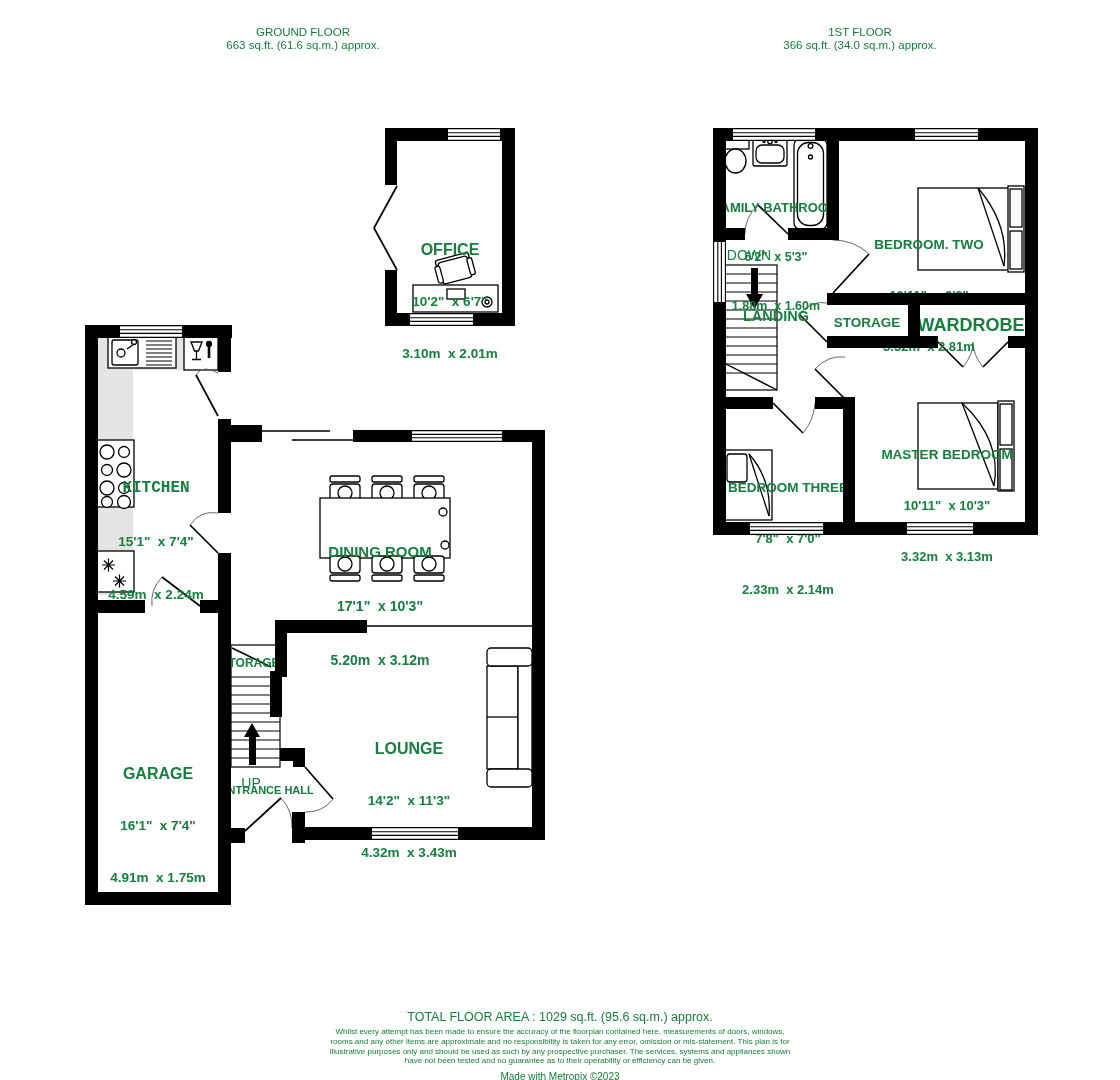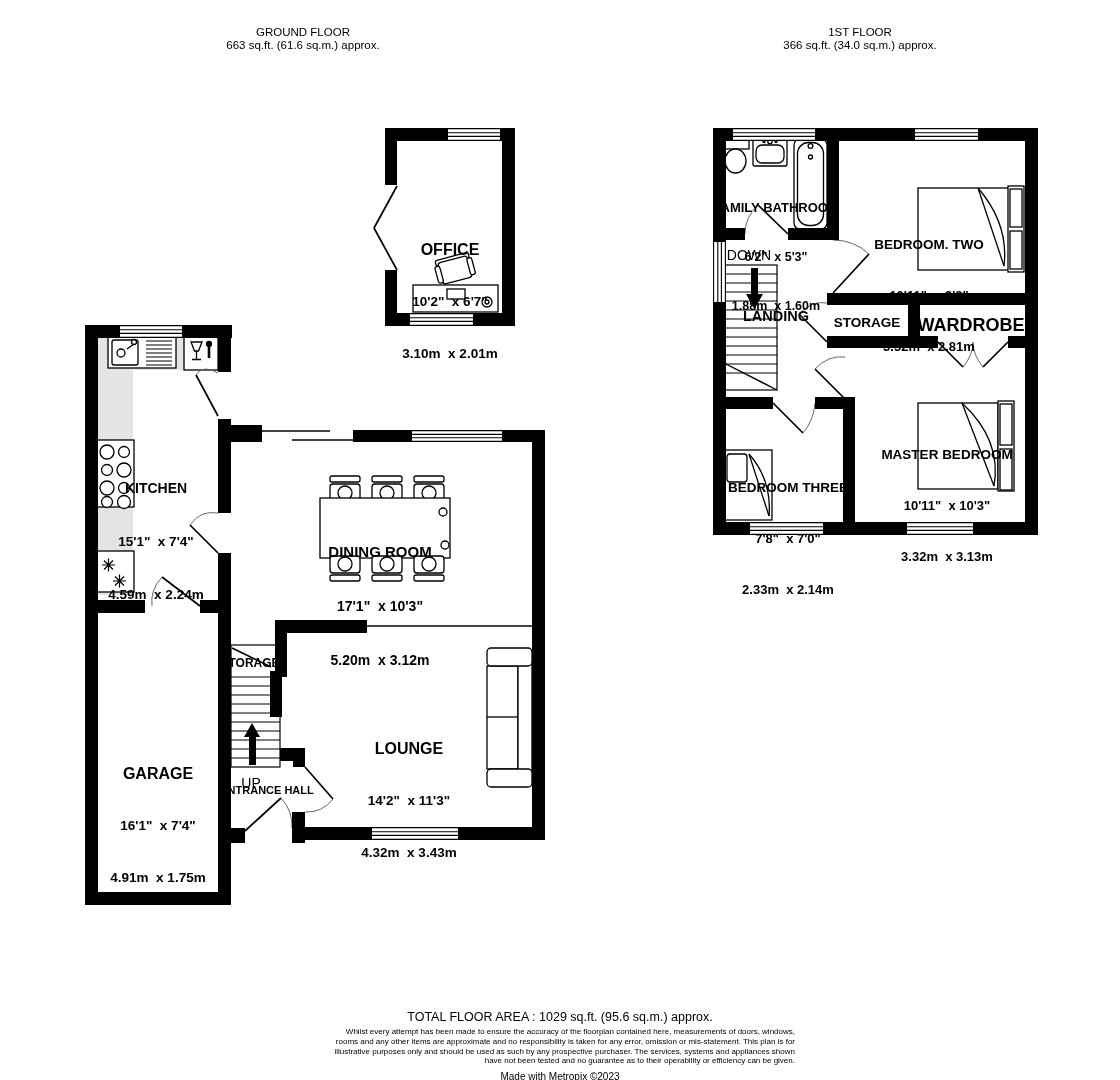--- a/index.html
+++ b/index.html
@@ -1,37 +1,37 @@
 <!DOCTYPE html>
 <html><head>
 <meta charset="utf-8">
 <style>
   html,body{margin:0;padding:0;background:#fff;}
   #canvas{position:relative;width:1120px;height:1080px;background:#fff;overflow:hidden;
-          font-family:"Liberation Sans","DejaVu Sans",sans-serif;color:#000000;}
+          font-family:"Liberation Sans","DejaVu Sans",sans-serif;color:#15803d;}
   svg{position:absolute;left:0;top:0;}
   #furniture-layer{z-index:1;}
   .labels{position:absolute;left:0;top:0;width:1120px;height:1080px;z-index:2;}
   #walls-layer{z-index:3;pointer-events:none;}
   .hdr{position:absolute;transform:translateX(-50%);text-align:center;font-size:11.5px;line-height:13px;white-space:nowrap;}
   .room-label{position:absolute;transform:translateX(-50%);text-align:center;font-weight:bold;white-space:pre;}
   .room-label div{white-space:pre;}
   .lh16 div{font-size:13.5px;line-height:16px;}
   .lh16 .rname{font-size:16px;}
   .lh17 div{font-size:13.5px;line-height:17px;}
-  .lh17 .rname{font-size:14px;}
+  .lh17 .rname{font-size:16px;font-family:Liberation Mono, monospace;}
   .lh18 div{font-size:14px;line-height:18px;}
   .lh18 .rname{font-size:15px;}
   .lh14 div{font-size:12.5px;line-height:13.5px;}
   .lh14 .rname{font-size:13px;}
   .lh15 div{font-size:13px;line-height:15px;}
   .lh15 .rname{font-size:13.5px;}
   .tag{position:absolute;transform:translateX(-50%);font-weight:bold;white-space:nowrap;}
   .tiny{position:absolute;transform:translateX(-50%);font-size:14px;font-weight:normal;white-space:nowrap;}
-  .footer{position:absolute;left:560px;transform:translateX(-50%);text-align:right;white-space:nowrap;}
+  .footer{position:absolute;left:560px;transform:translateX(-50%);text-align:center;white-space:nowrap;}
   #footer-title{top:1010px;font-size:12.5px;}
   #footer-disclaimer{top:1027px;font-size:8px;line-height:9.8px;width:470px;white-space:normal;}
   #footer-madewith{top:1071px;font-size:10px;}
 </style>
 </head>
 <body>
 
 <div id="canvas">
 
   <svg id="furniture-layer" width="1120" height="1080" viewBox="0 0 1120 1080">

